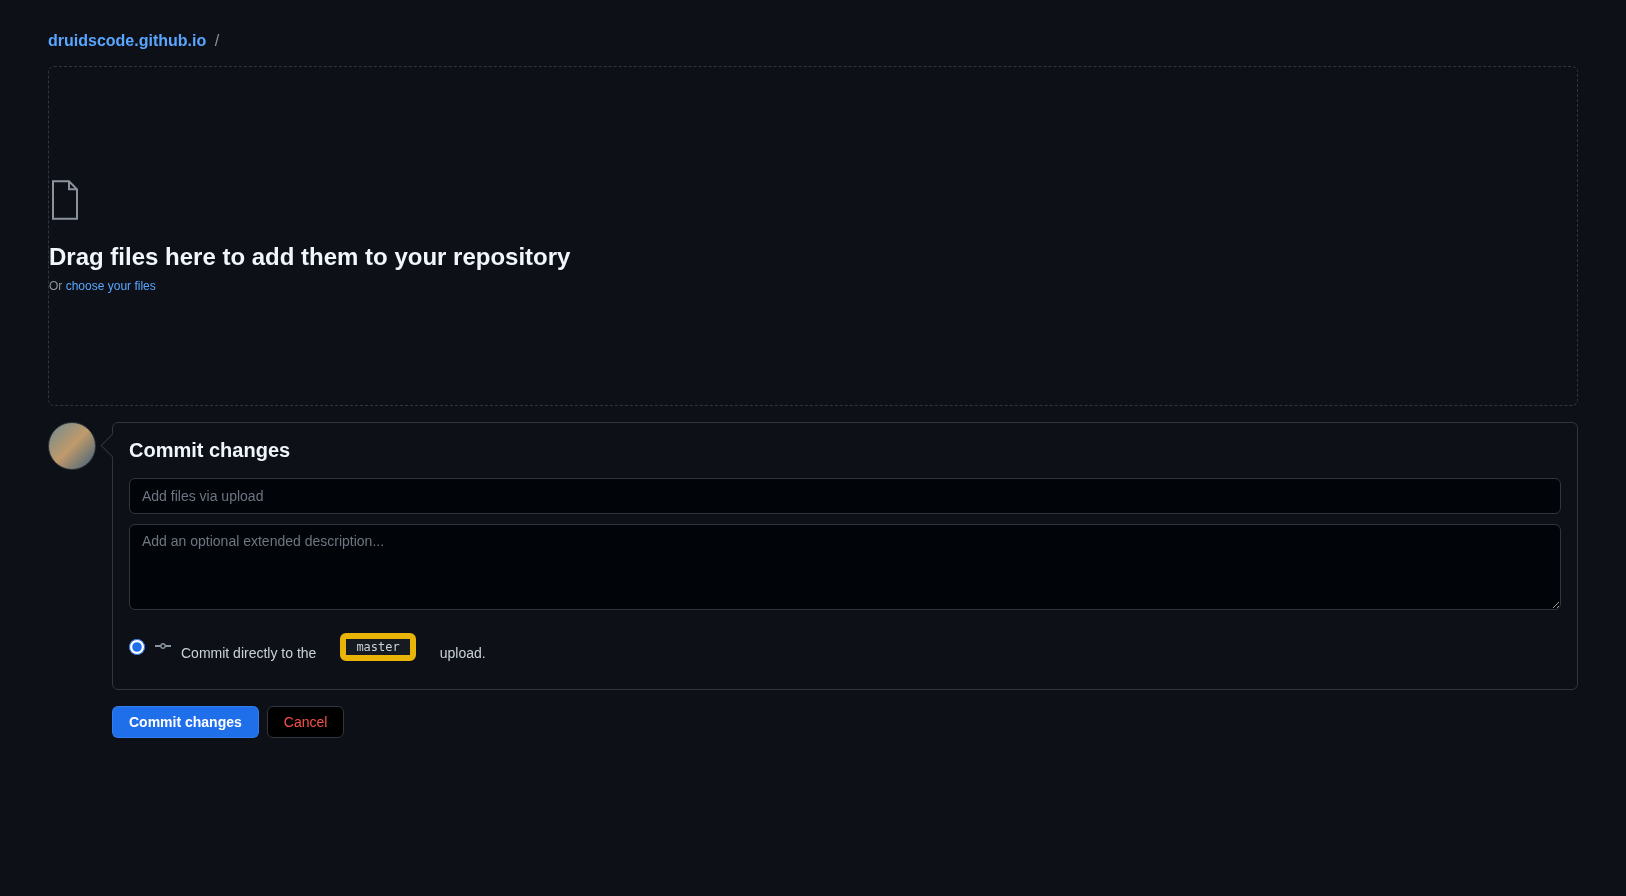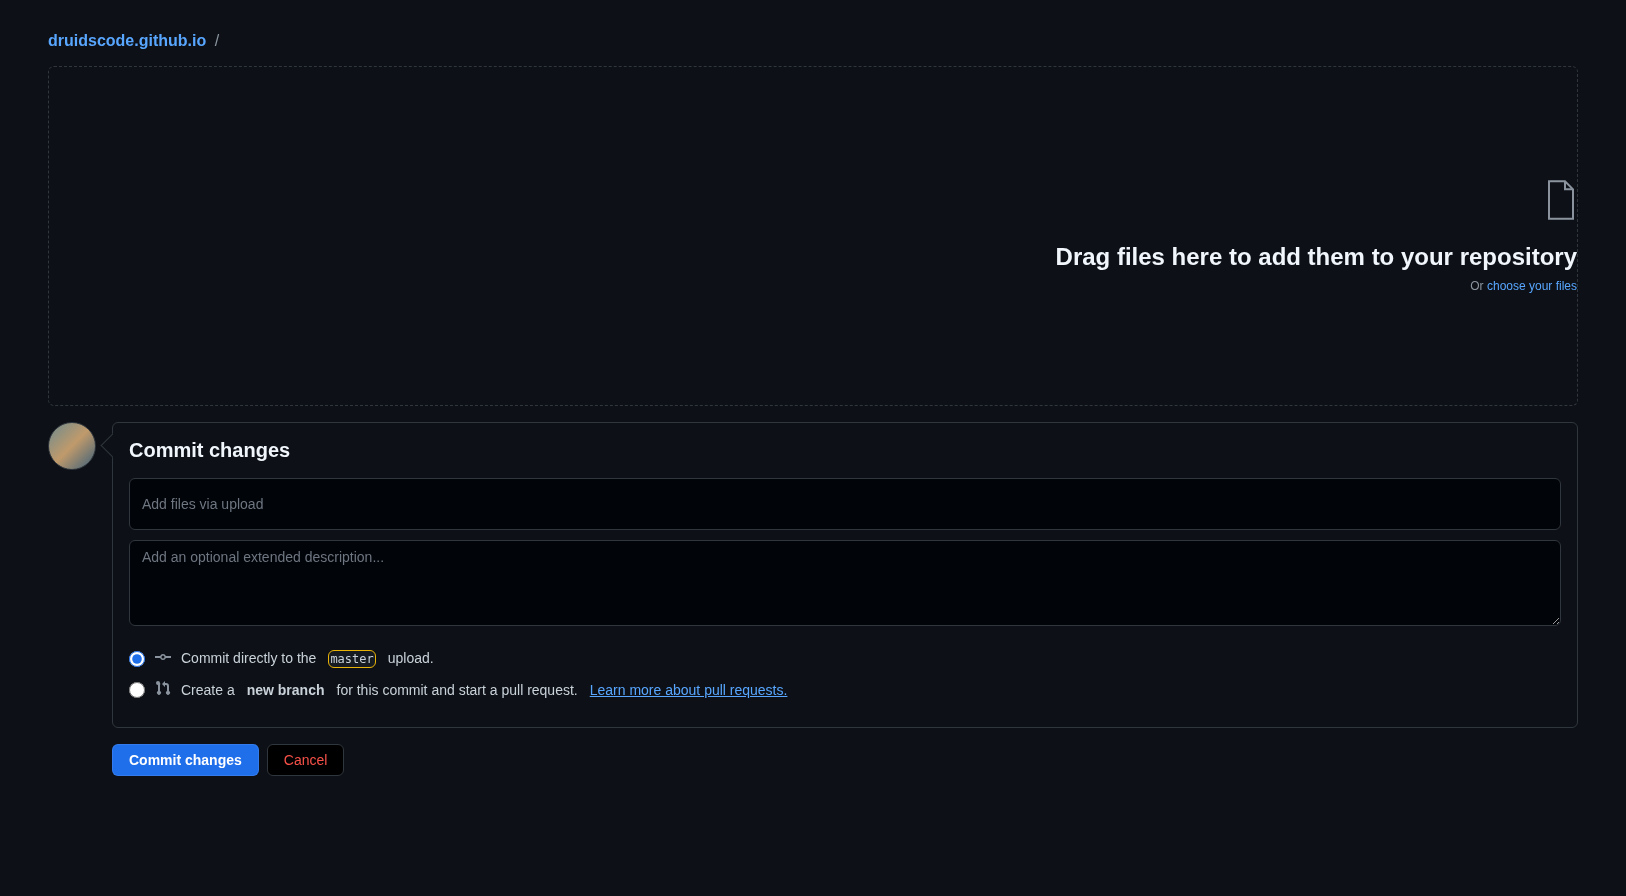--- a/index.html
+++ b/index.html
@@ -18,24 +18,23 @@
     }
     .breadcrumb a { color: #58a6ff; text-decoration: none; font-weight: 600; margin-top: 16px; }
     .breadcrumb .sep { color: #8b949e; margin: 0 4px; }
     .dropzone {
       margin: 0 32px 16px 32px;
       border: 1px dashed #30363d;
       border-radius: 6px;
       height: 340px;
       display: flex;
       flex-direction: column;
-      align-items: flex-end;
+      align-items: flex-start;
       justify-content: center;
       gap: 8px;
-      padding-left: 16px;
     }
     .dropzone .file-icon { color: #8b949e; margin-bottom: 12px; }
     .dropzone h2 {
       color: #f0f6fc;
       font-size: 24px;
       font-weight: 600;
     }
     .dropzone .sub { color: #8b949e; font-size: 12px; }
     .dropzone .sub a { color: #58a6ff; text-decoration: none; }
 
@@ -65,31 +64,31 @@
     .text-input, .text-area {
       width: 100%;
       background: #010409;
       border: 1px solid #30363d;
       border-radius: 6px;
       color: #c9d1d9;
       padding: 8px 12px;
       font-size: 14px;
       font-family: inherit;
     }
-    .text-input { height: 52px; margin-bottom: 10px; }
+    .text-input { height: 36px; margin-bottom: 10px; }
     .text-area { height: 86px; resize: vertical; margin-bottom: 20px; }
     .text-input::placeholder, .text-area::placeholder { color: #6e7681; }
     .radio-row { display: flex; align-items: center; gap: 10px; margin-bottom: 12px; font-size: 14px; color: #c9d1d9; }
     .radio-row input[type=radio] { accent-color: #1f6feb; width: 16px; height: 16px; }
-    .radio-row .rlabel { display: inline-flex; align-items: flex-start; gap: 12px; flex-wrap: wrap; }
+    .radio-row .rlabel { display: inline-flex; align-items: flex-end; gap: 24px; flex-wrap: wrap; }
     .branch-badge {
       background: #161b22;
-      border: 1px solid #eab308;
+      border: 6px solid #eab308;
       border-radius: 6px;
-      padding: 1px 1px;
+      padding: 1px 10px;
       font-family: ui-monospace, SFMono-Regular, Menlo, monospace;
       font-size: 12px;
       color: #c9d1d9;
     }
     .link { color: #58a6ff; text-decoration: underline; }
     .oct-icon { color: #8b949e; flex: none; }
     .actions { margin: 16px 32px 0 96px; display: flex; gap: 8px; }
     .btn {
       border-radius: 6px;
       padding: 7px 16px;
@@ -136,33 +135,19 @@
             <path d="M8 5a3 3 0 0 0-2.83 2H0v2h5.17a3 3 0 0 0 5.66 0H16V7h-5.17A3 3 0 0 0 8 5zm0 4.5A1.5 1.5 0 1 1 9.5 8 1.5 1.5 0 0 1 8 9.5z"></path>
           </svg>
       </span>
       <span class="rlabel">
         <span>Commit directly to the </span>
         <span class="branch-badge">master</span>
         <span> upload.</span>
       </span>
     </label>
 
-    <label class="radio-row">
-      <input type="radio" name="commit-choice" style="">
-      <span class="oct-icon">
-        <svg width="16" height="16" viewBox="0 0 16 16" fill="currentColor">
-            <path d="M5 3a2 2 0 1 0-2 2v6a2 2 0 1 0 2 0V5a2 2 0 0 0 0-2zm6 0h-1V1L7 4l3 3V5h1a1 1 0 0 1 1 1v5.05a2 2 0 1 0 2 0V6a3 3 0 0 0-3-3z"></path>
-          </svg>
-      </span>
-      <span class="rlabel">
-        <span>Create a </span>
-          <strong>new branch</strong>
-          <span> for this commit and start a pull request. </span>
-        <a href="#" class="link">Learn more about pull requests.</a>
-      </span>
-    </label>
   </div>
 </div>
 
 <div class="actions">
   <button class="btn btn-primary">Commit changes</button>
   <button class="btn btn-danger">Cancel</button>
 </div>
 
 </body></html>

